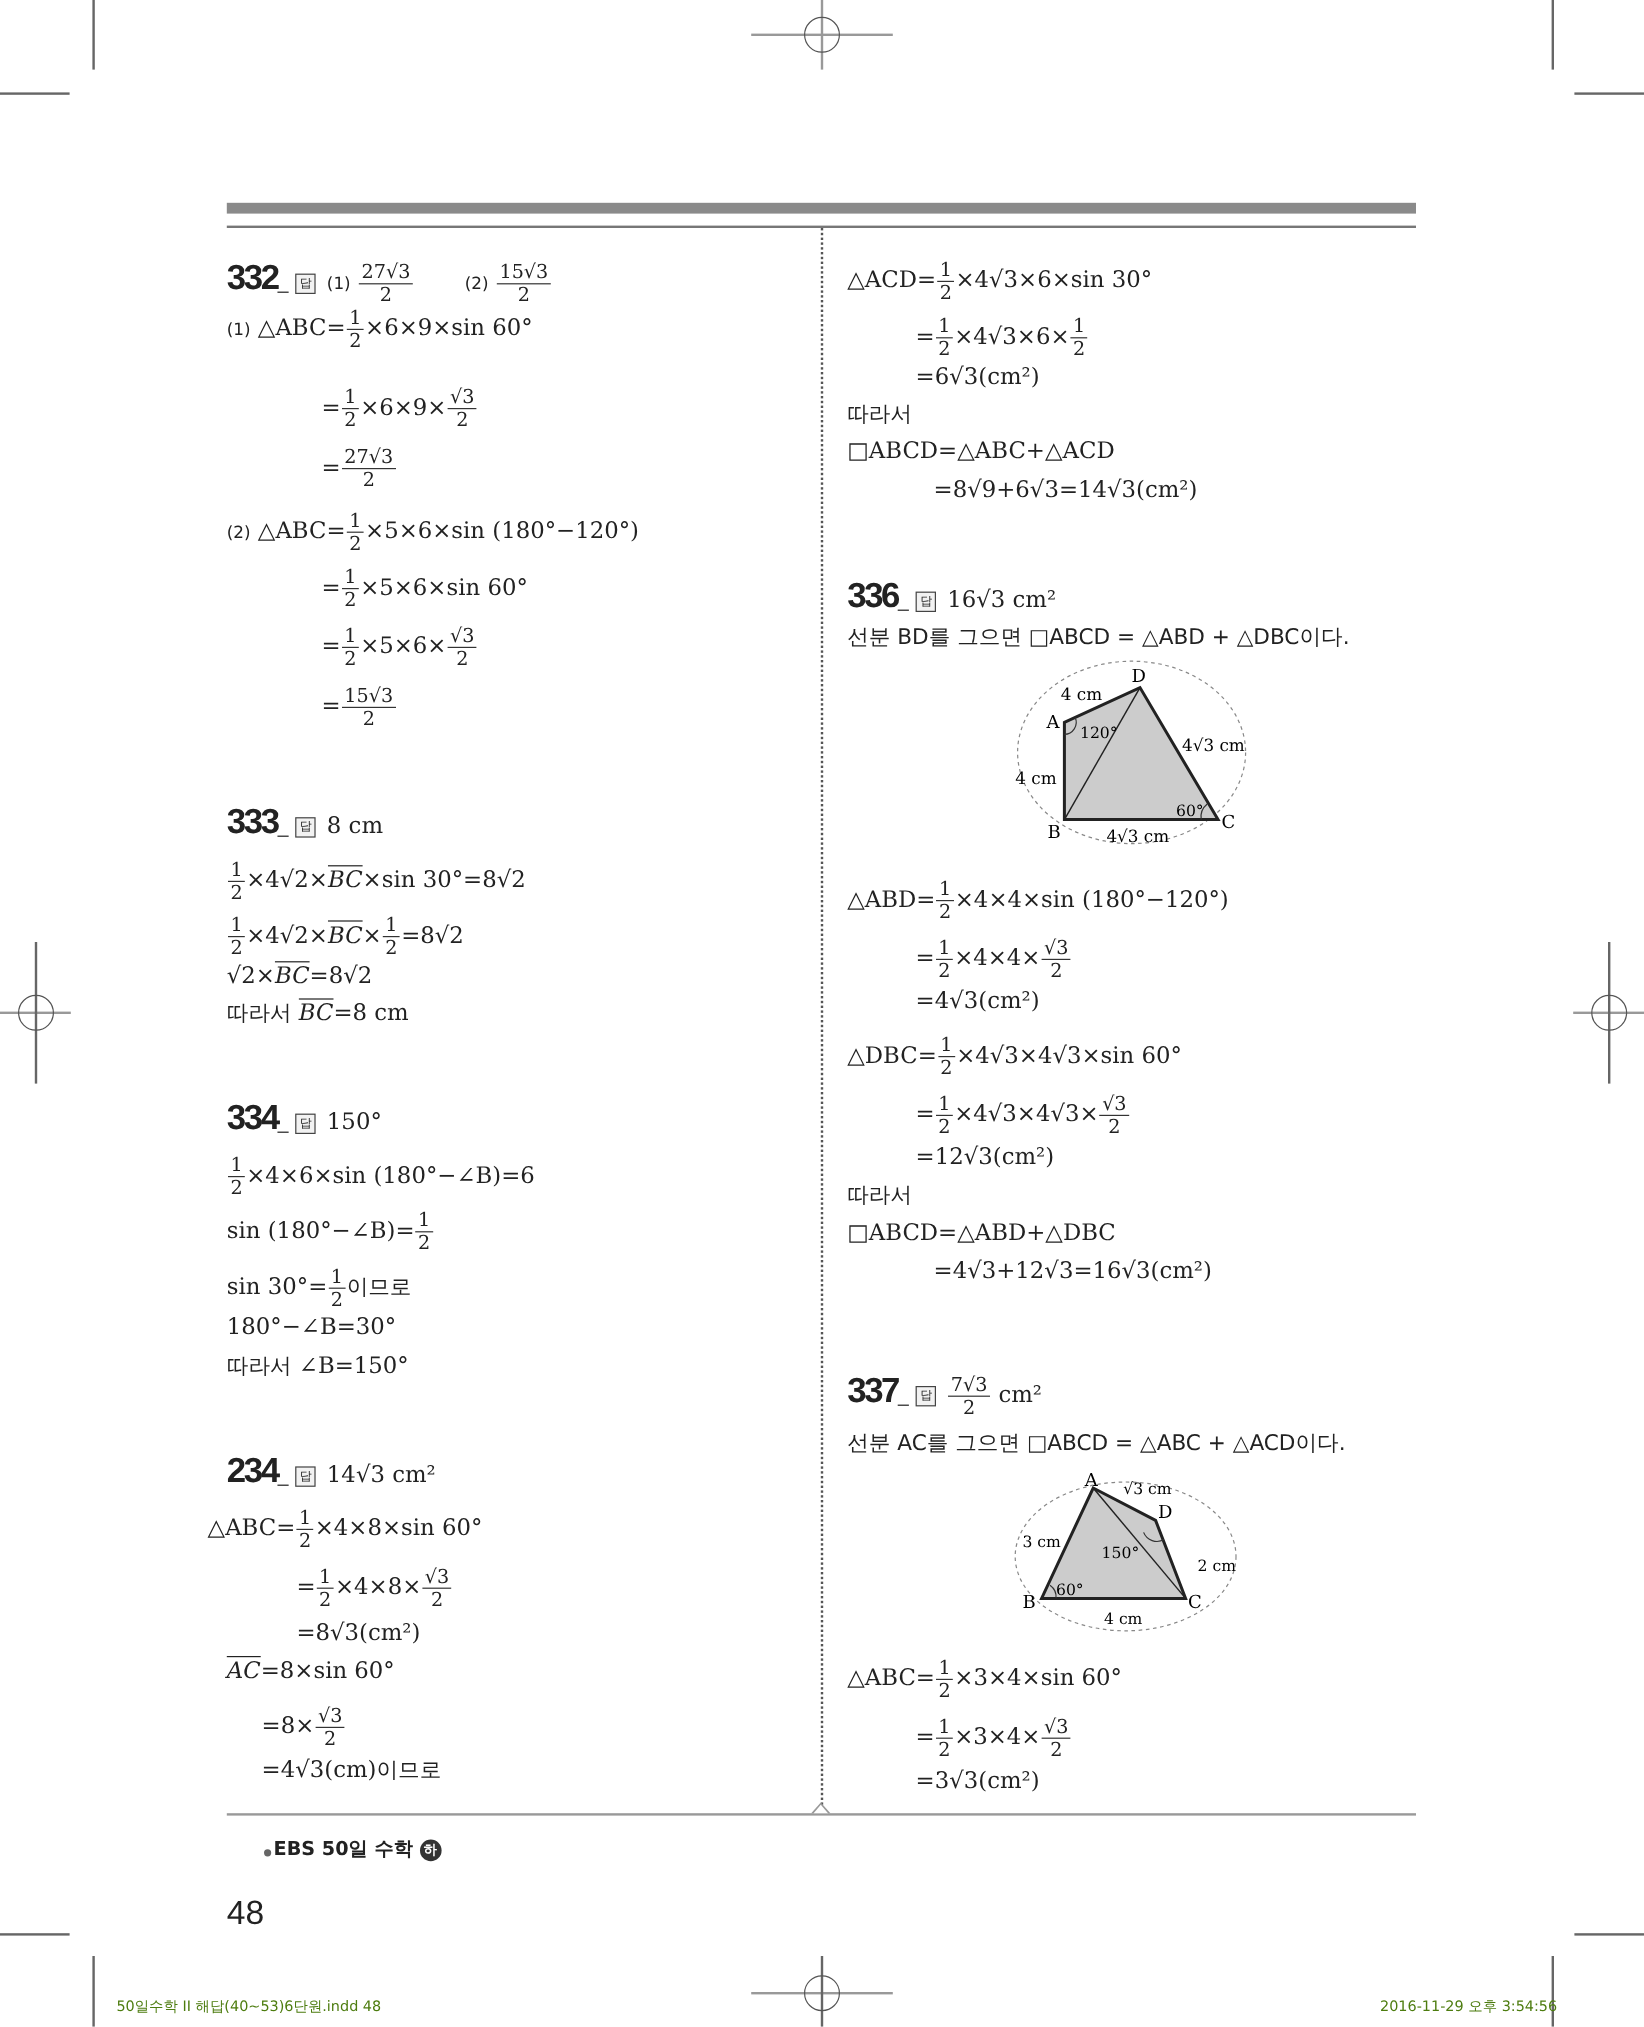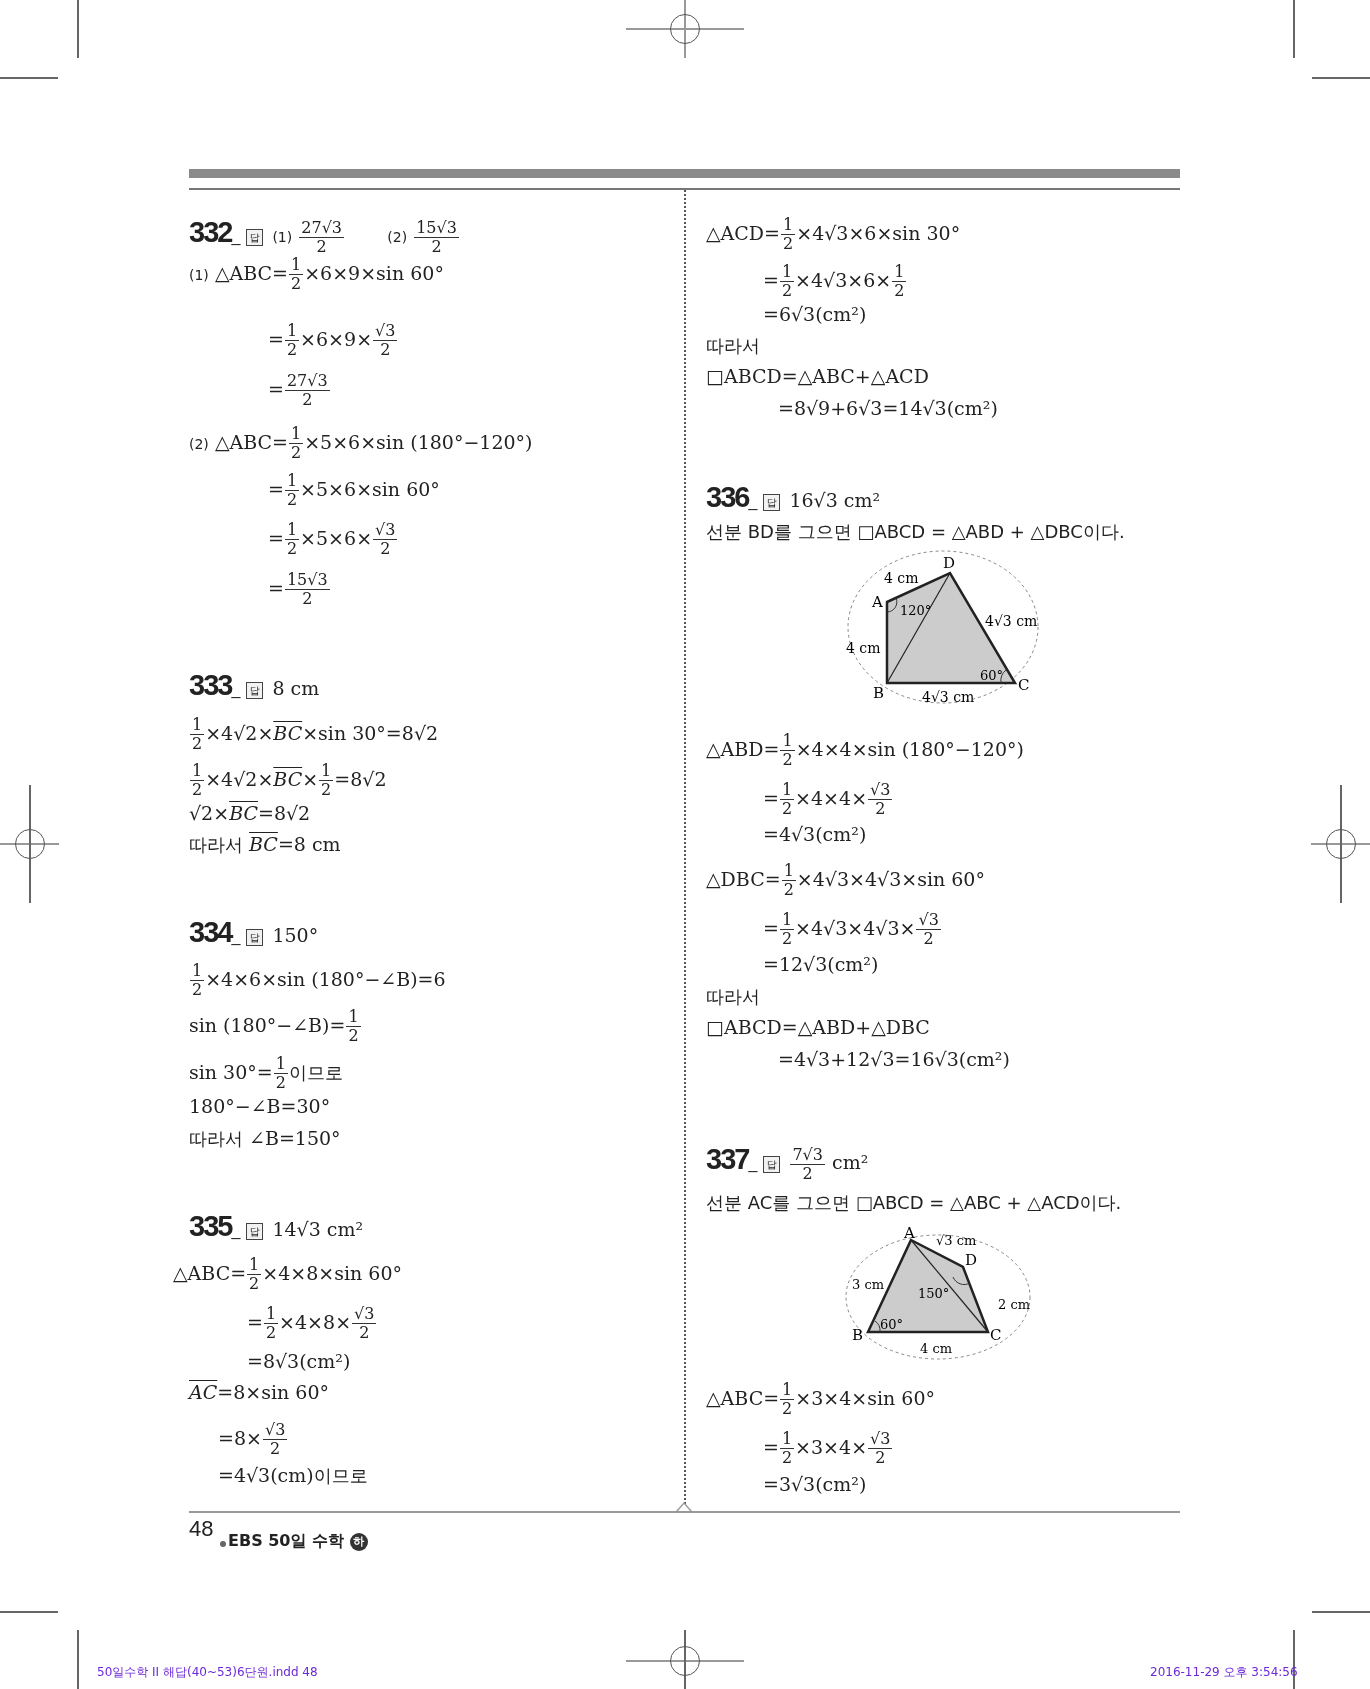--- a/index.html
+++ b/index.html
@@ -20,24 +20,24 @@
   .pnum { font-family:"Liberation Sans", sans-serif; font-weight:bold; font-size:29px; letter-spacing:-2px; }
   .pnum .us { font-size:16px; font-weight:normal; }
   .dap { display:inline-block; width:15px; height:15px; border:1px solid #444; font-family:"DejaVu Sans", sans-serif;
          font-size:10px; line-height:15px; text-align:center; vertical-align:middle; margin:0 3px 0 2px; background:#f2f2f2; }
   .frac { display:inline-block; vertical-align:middle; text-align:center; font-size:16px; line-height:18px; margin:0 1px; }
   .frac .n { display:block; border-bottom:1px solid #333; padding:0 2px; }
   .frac .d { display:block; padding:0 2px; }
   .sub { font-family:"DejaVu Sans", sans-serif; font-size:14px; }
   .kr { font-family:"DejaVu Sans", sans-serif; font-size:18px; }
   .over { text-decoration:overline;font-style:italic; }
-  .footer-num { position:absolute; left:189px; top:1516px; font-family:"Liberation Sans", sans-serif; font-size:22px; }
+  .footer-num { position:absolute; left:189px; top:1578px; font-family:"Liberation Sans", sans-serif; font-size:28px; }
   .footer-txt { position:absolute; left:228px; top:1531px; font-family:"DejaVu Sans", sans-serif; font-size:16px; font-weight:bold; }
   .footer-dot { position:absolute; left:220px; top:1541px; width:6px; height:6px; border-radius:50%; background:#666; }
-  .slug { position:absolute; top:1664px; font-family:"DejaVu Sans", sans-serif; font-size:12px; color:#6d28d9; }
+  .slug { position:absolute; top:1664px; font-family:"DejaVu Sans", sans-serif; font-size:12px; color:#4d7c0f; }
   svg text { font-family:"DejaVu Serif", serif; }
 </style>
 </head>
 <body>
 
 <div>
   <div class="mark-line" style="left:77px;top:0;width:1.5px;height:58px"></div>
   <div class="mark-line" style="left:0;top:77px;width:58px;height:1.5px"></div>
   <div class="mark-line" style="left:1293px;top:0;width:1.5px;height:58px"></div>
   <div class="mark-line" style="left:1312px;top:77px;width:58px;height:1.5px"></div>
@@ -111,21 +111,21 @@
   </div>
   <div class="line" style="left:189px;top:962px"><span class="frac"><span class="n">1</span><span class="d">2</span></span>×4×6×sin (180°−∠B)=6</div>
   <div class="line" style="left:189px;top:1008px">sin (180°−∠B)=<span class="frac"><span class="n">1</span><span class="d">2</span></span></div>
   <div class="line" style="left:189px;top:1055px">sin 30°=<span class="frac"><span class="n">1</span><span class="d">2</span></span><span class="kr">이므로</span></div>
   <div class="line" style="left:189px;top:1094px">180°−∠B=30°</div>
   <div class="line" style="left:189px;top:1126px"><span class="kr">따라서</span> ∠B=150°</div>
 </div>
 
 <div>
   <div class="line" style="left:189px;top:1209px;line-height:34px">
-    <span class="pnum">335</span><span class="pnum"><span class="us">_</span></span>
+    <span class="pnum">234</span><span class="pnum"><span class="us">_</span></span>
     <span class="dap">답</span>
     <span>14√3 cm²</span>
   </div>
   <div class="line" style="left:173px;top:1256px">△ABC=<span class="frac"><span class="n">1</span><span class="d">2</span></span>×4×8×sin 60°</div>
   <div class="line" style="left:247px;top:1305px">=<span class="frac"><span class="n">1</span><span class="d">2</span></span>×4×8×<span class="frac"><span class="n">√3</span><span class="d">2</span></span></div>
   <div class="line" style="left:247px;top:1349px">=8√3(cm²)</div>
   <div class="line" style="left:189px;top:1380px"><span class="over">AC</span>=8×sin 60°</div>
   <div class="line" style="left:218px;top:1421px">=8×<span class="frac"><span class="n">√3</span><span class="d">2</span></span></div>
   <div class="line" style="left:218px;top:1463px">=4√3(cm)<span class="kr">이므로</span></div>
 </div>

